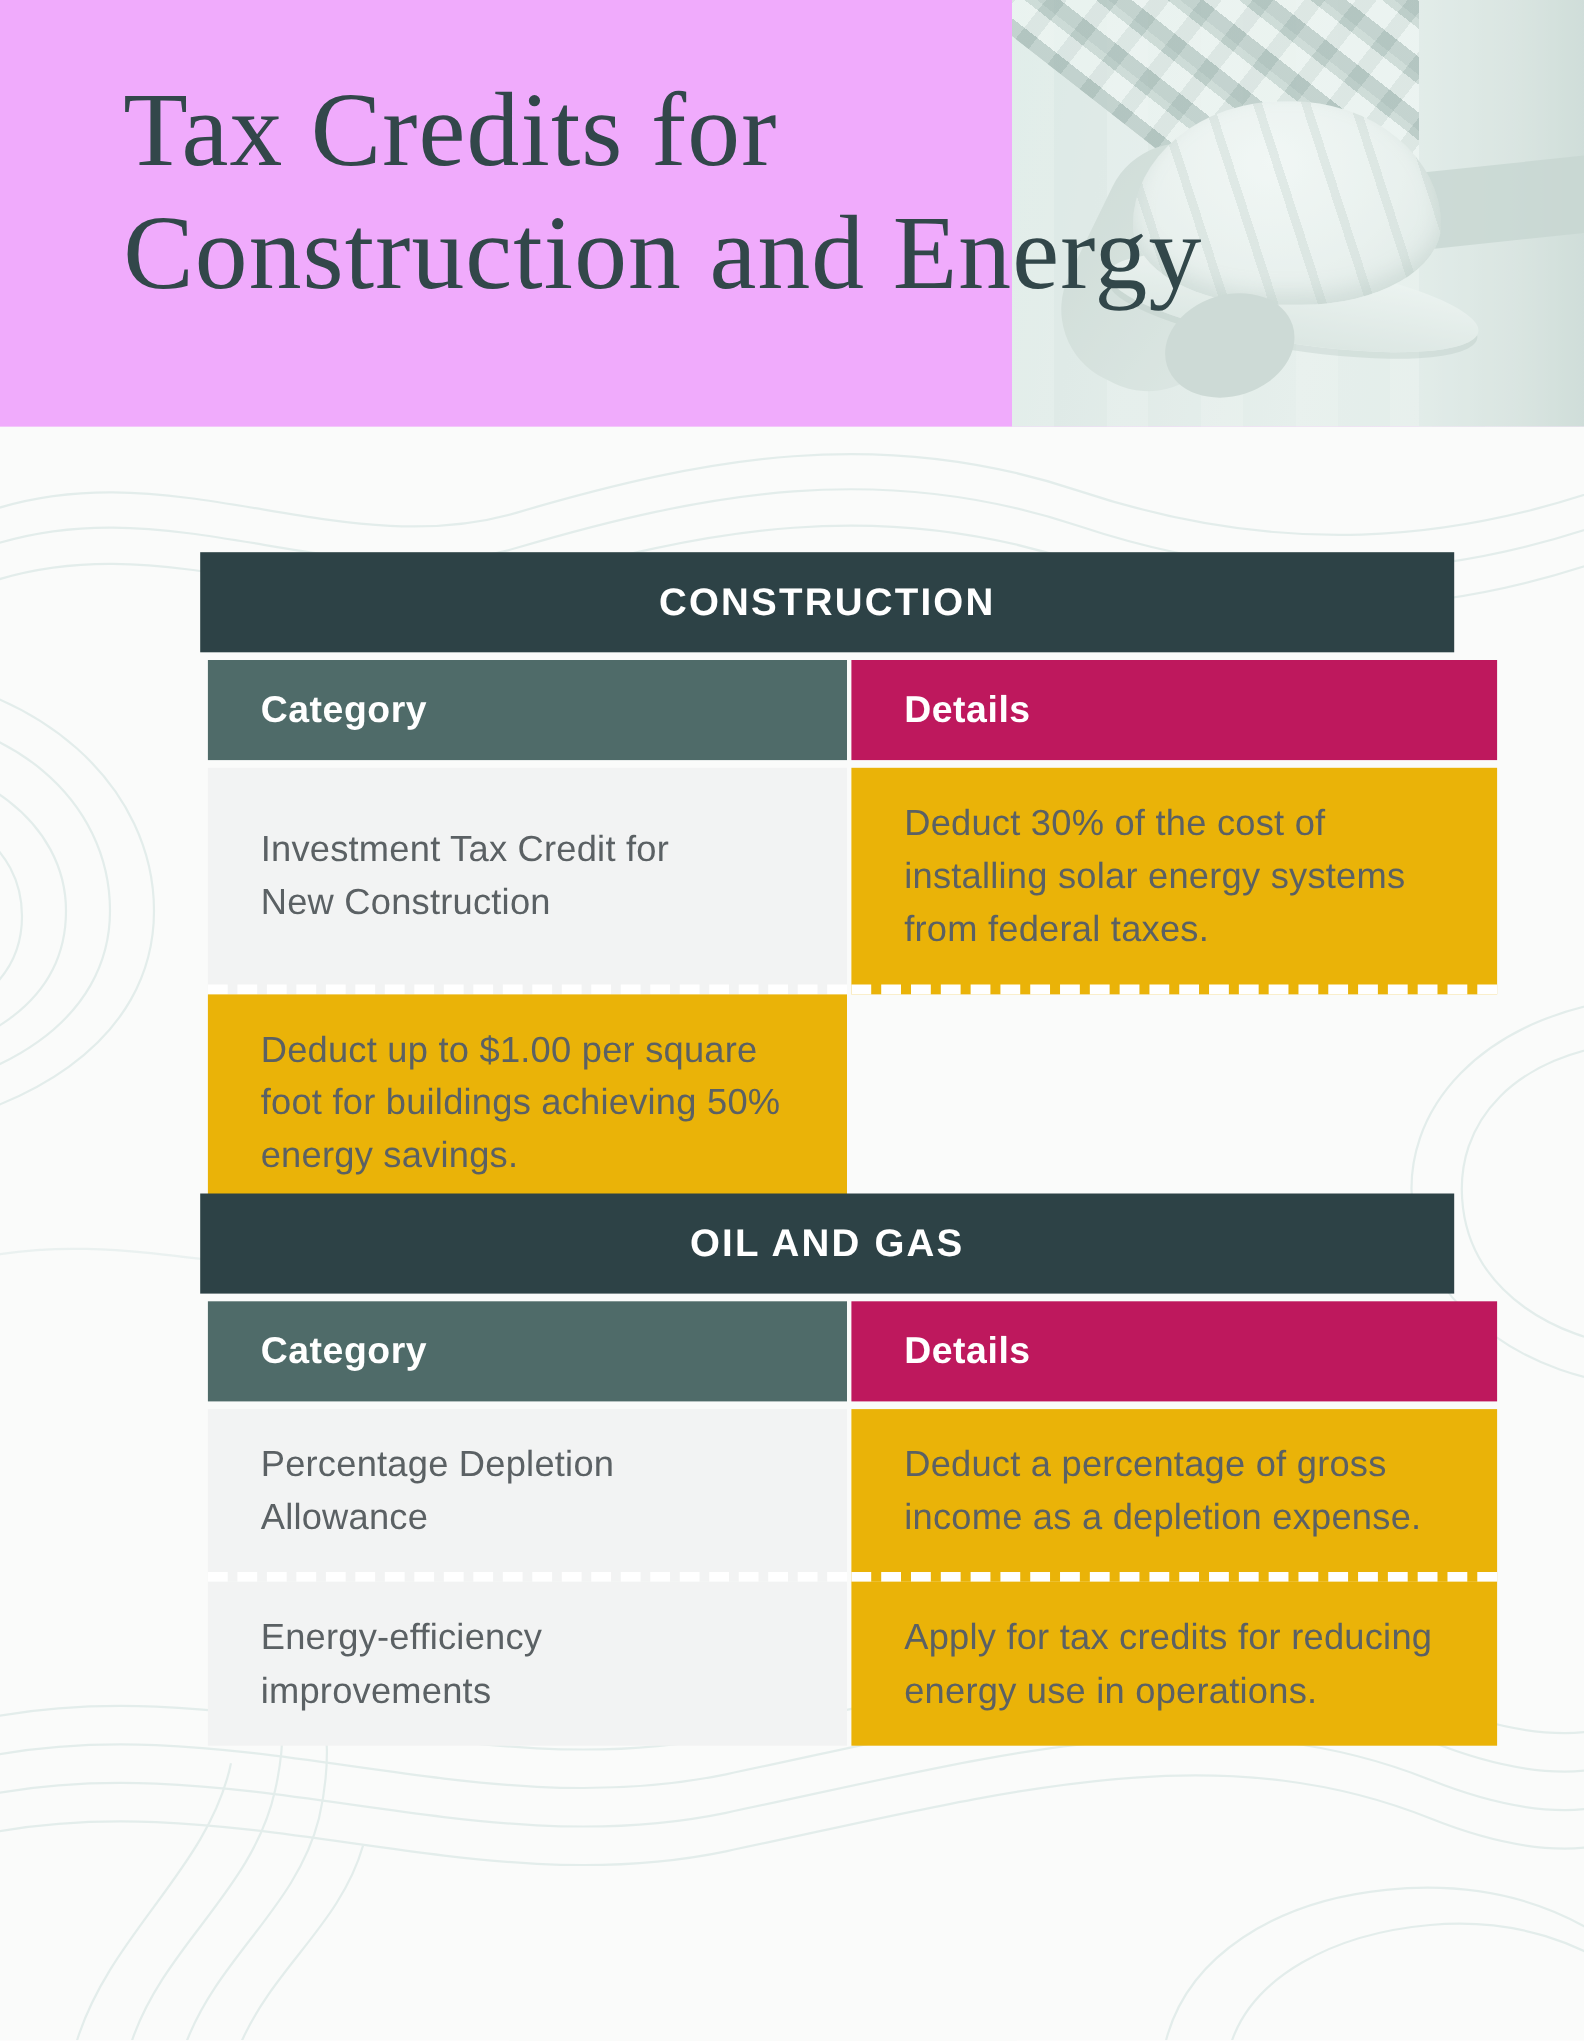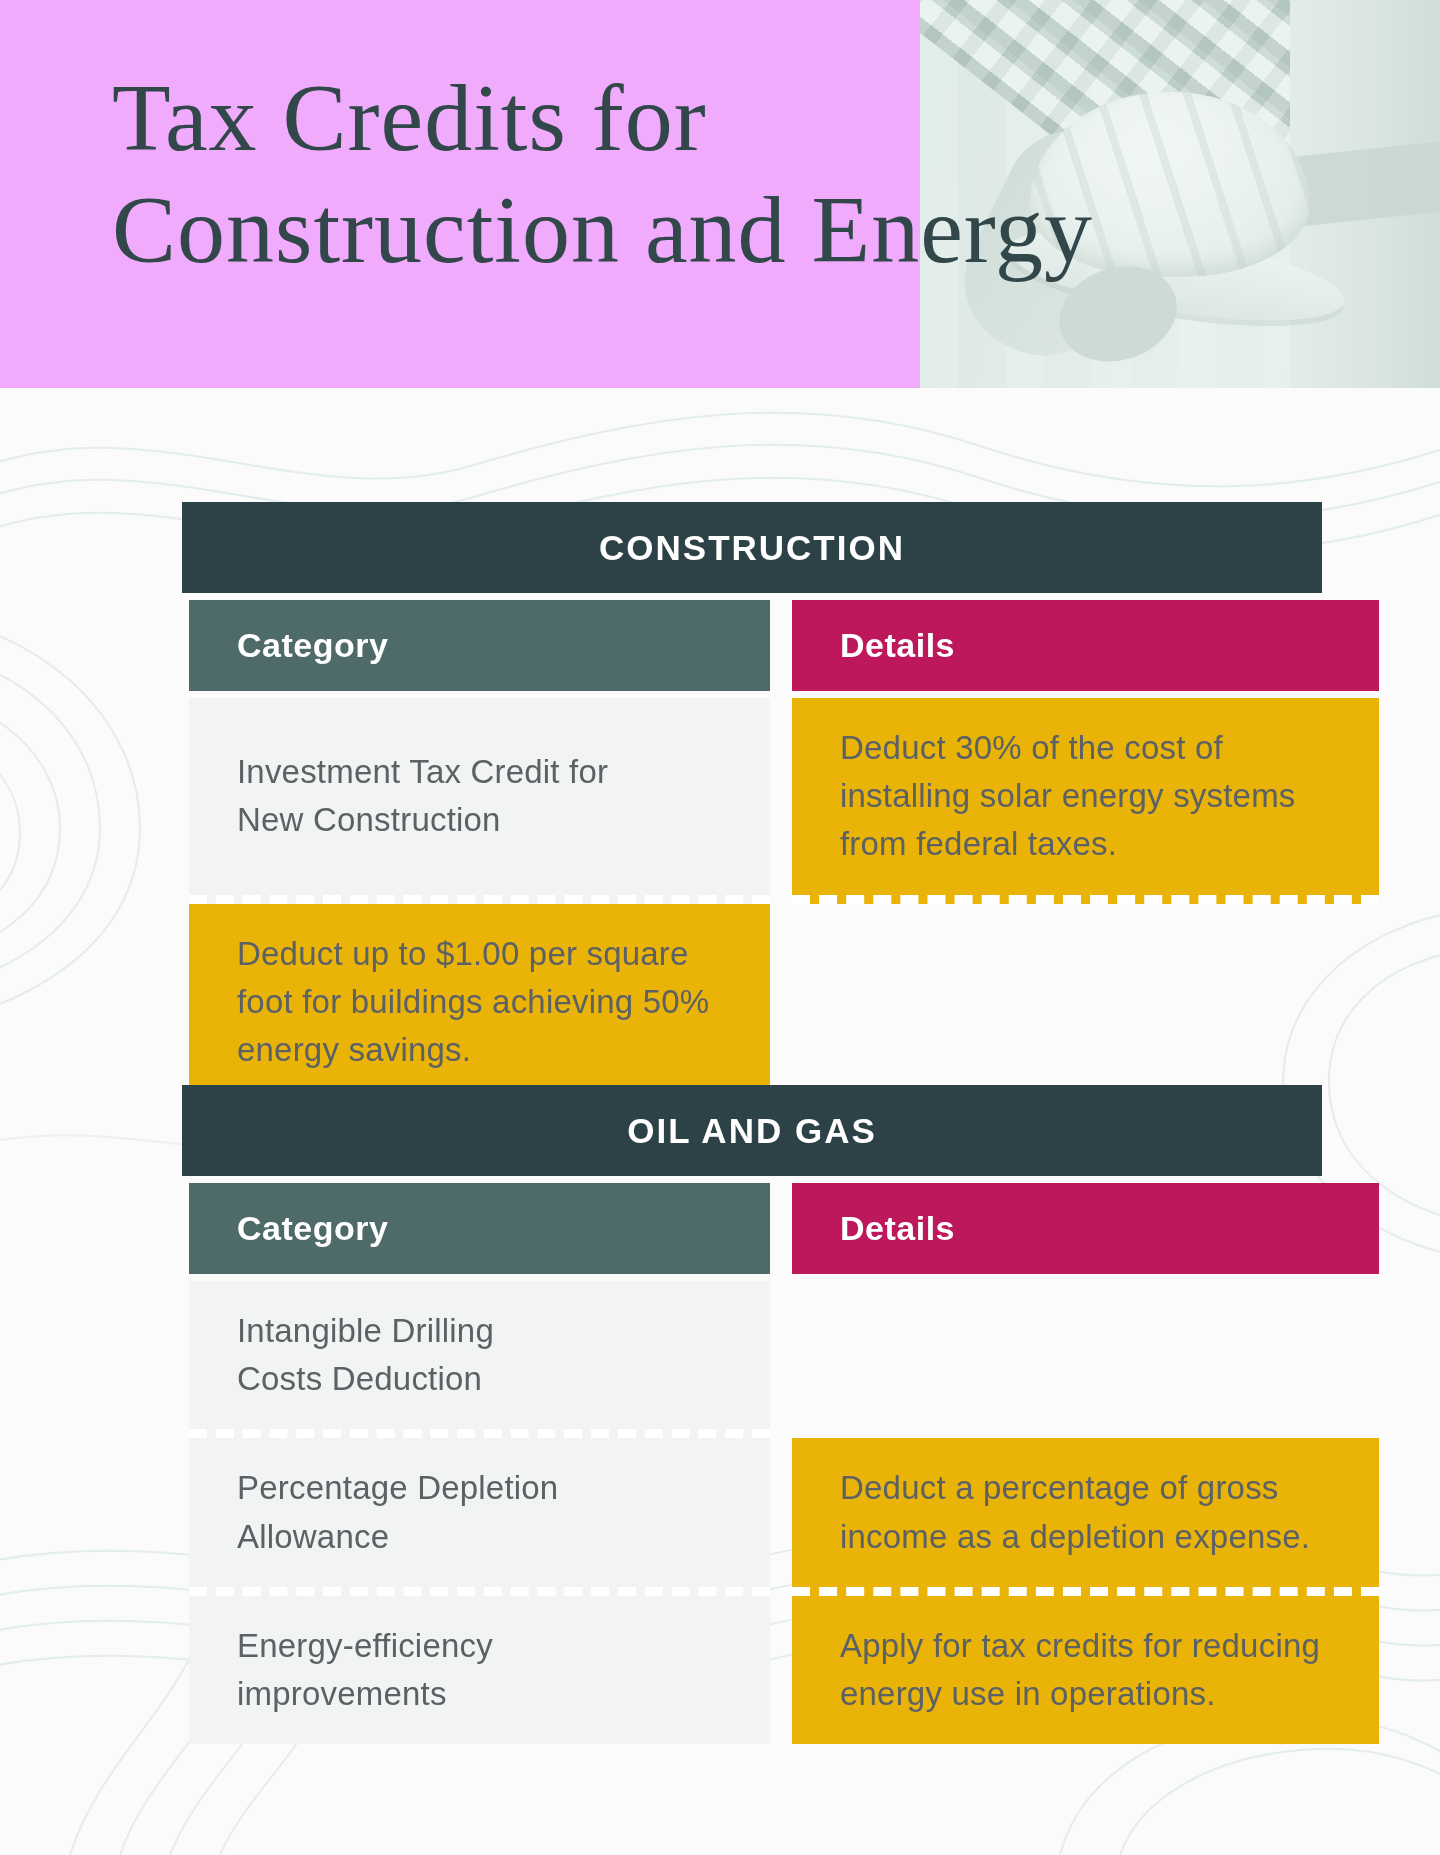--- a/index.html
+++ b/index.html
@@ -82,21 +82,21 @@
   .table{position:absolute; left:146px; width:1176px;}
   .table.construction{top:114px;}
   .table.oil{top:697px;}
   .section-bar{
     height:91px; background:#2d4246; color:#ffffff;
     display:flex; align-items:center; justify-content:center;
     font-size:35px; font-weight:700; letter-spacing:2px;
     margin-bottom:7px;
     margin-left:36px;
   }
-  .grid{display:grid; grid-template-columns:581px 587px; column-gap:22px;padding-left:43px;}
+  .grid{display:grid; grid-template-columns:581px 587px; column-gap:4px;padding-left:43px;}
   .colheads{margin-bottom:7px;}
   .colhead{
     height:91px; color:#ffffff; font-size:34px; font-weight:700;
     display:flex; align-items:center; padding-left:48px; box-sizing:border-box;
     letter-spacing:.5px;
   }
   .colhead.cat{background:#4f6b69;}
   .colhead.det{background:#be185d;}
   .cell{
     display:flex; align-items:center;
@@ -182,22 +182,20 @@
 
     <section class="table oil">
       <div class="section-bar">
         <span>OIL AND GAS</span>
       </div>
       <div class="grid colheads">
         <div class="colhead cat">Category</div>
         <div class="colhead det">Details</div>
       </div>
       <div class="grid row divided">
-        <div class="cell cat">Intangible Drilling
-Costs Deduction</div>
       </div>
       <div class="grid row divided">
         <div class="cell cat">Percentage Depletion
 Allowance</div>
         <div class="cell det">Deduct a percentage of gross
 income as a depletion expense.</div>
       </div>
       <div class="grid row">
         <div class="cell cat">Energy-efficiency
 improvements</div>

